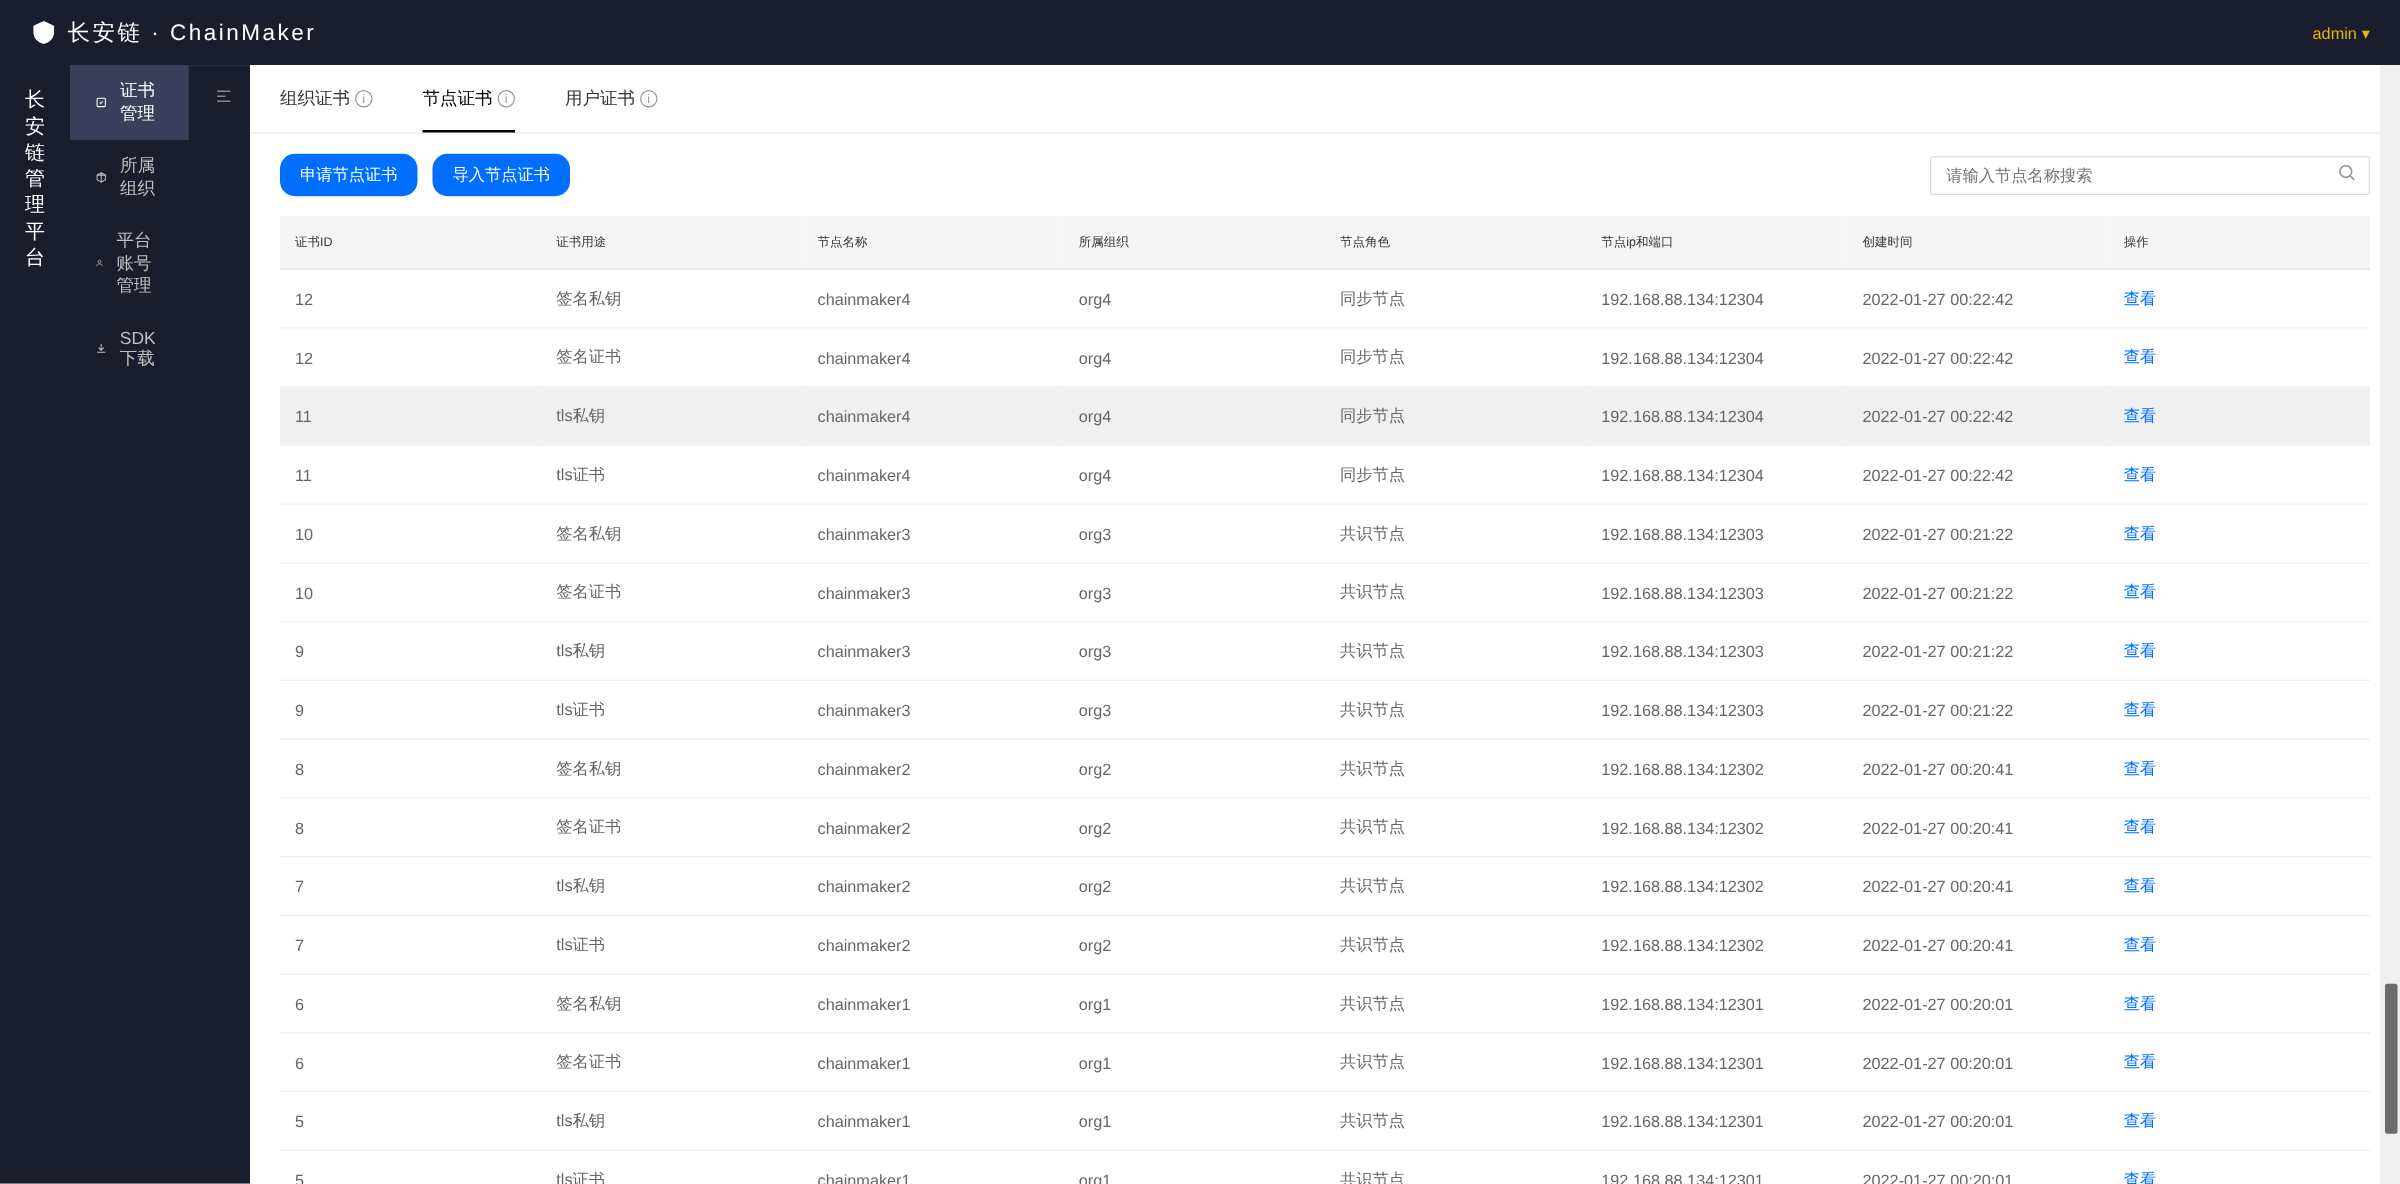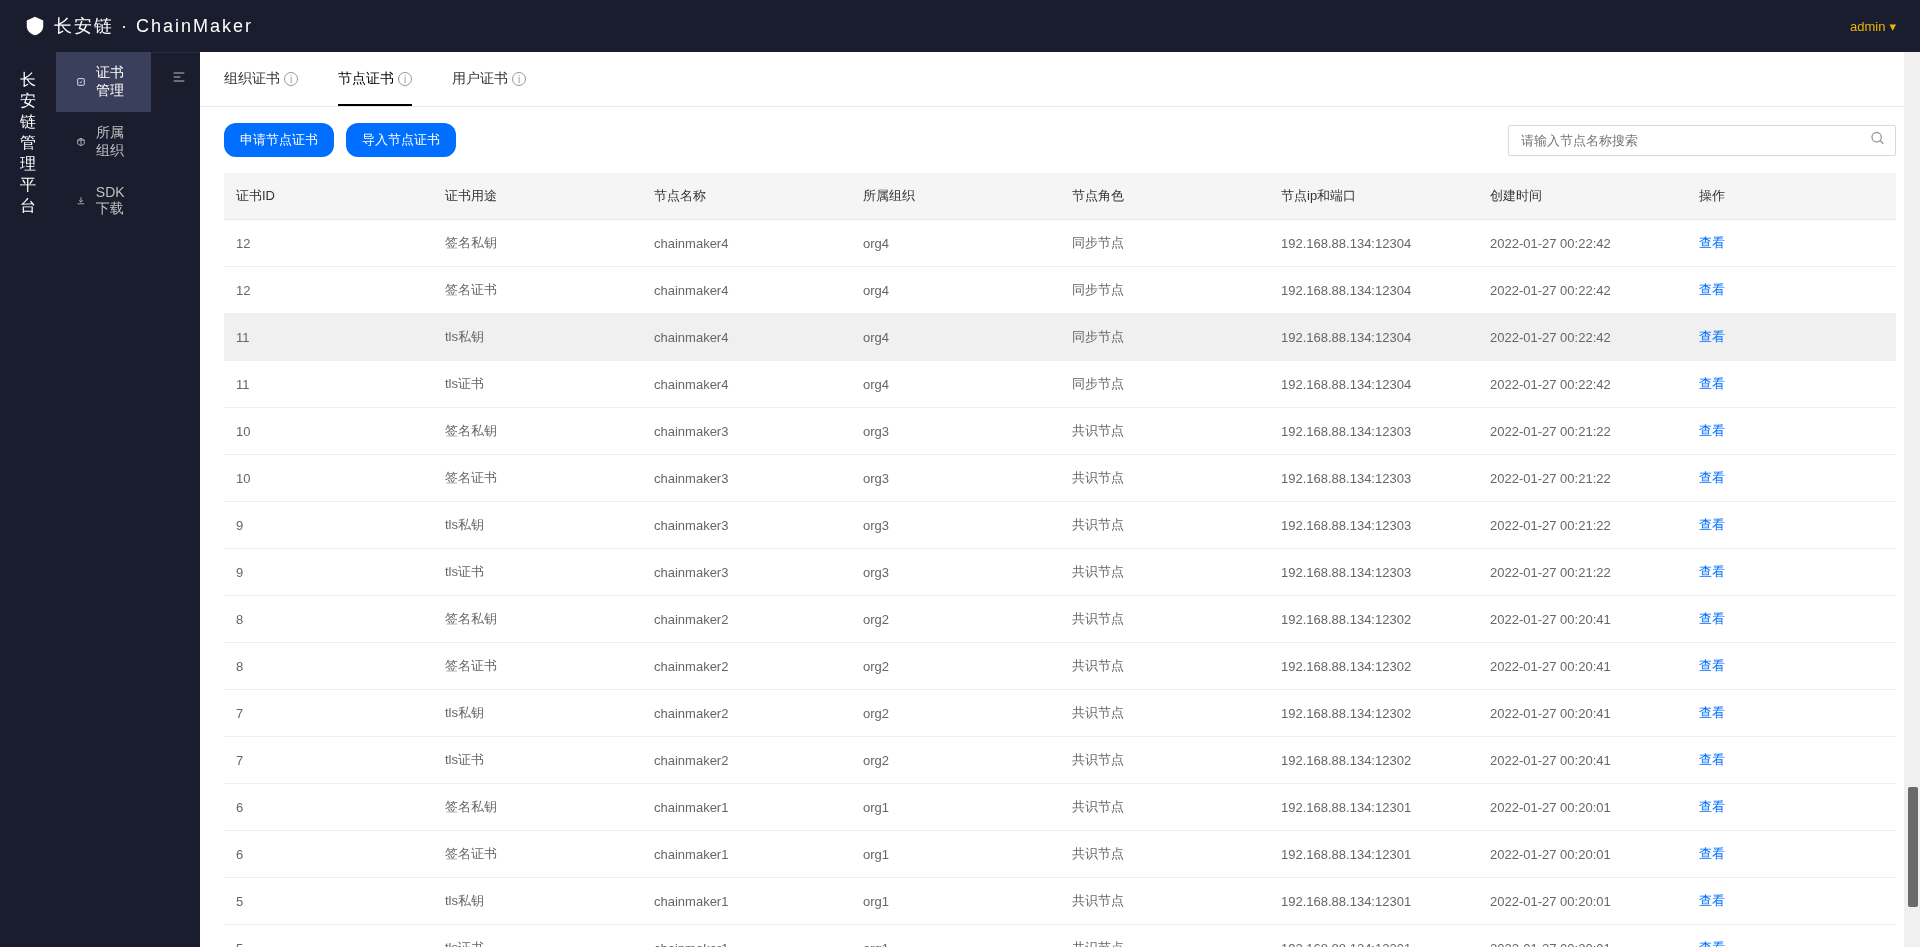--- a/index.html
+++ b/index.html
@@ -26,26 +26,26 @@
     .tabs { display: flex; padding: 0 24px; border-bottom: 1px solid #e8e8e8; background: #fff; }
     .tab { padding: 18px 0; margin-right: 40px; cursor: pointer; font-size: 14px; color: #333; display: flex; align-items: center; gap: 4px; position: relative; }
     .tab.active { color: #000; font-weight: 500; }
     .tab.active::after { content: ''; position: absolute; bottom: 0; left: 0; right: 0; height: 2px; background: #000; }
     .info-icon { width: 14px; height: 14px; border: 1px solid #999; border-radius: 50%; display: inline-flex; align-items: center; justify-content: center; font-size: 10px; color: #999; }
     
     .toolbar { padding: 16px 24px; display: flex; justify-content: space-between; align-items: center; background: #fff; }
     .toolbar-left { display: flex; gap: 12px; }
     .btn-primary { background: #006eff; color: #fff; border: none; padding: 8px 16px; font-size: 13px; cursor: pointer; border-radius: 12px; }
     .search-box { position: relative; }
-    .search-input { width: 388px; padding: 7px 36px 7px 12px; border: 1px solid #d9d9d9; border-radius: 2px; font-size: 13px; }
+    .search-input { width: 352px; padding: 7px 36px 7px 12px; border: 1px solid #d9d9d9; border-radius: 2px; font-size: 13px; }
     .search-icon { position: absolute; right: 10px; top: 50%; transform: translateY(-50%); color: #999; }
     
     .table-container { flex: 1; overflow-y: auto; padding: 0 24px 24px; }
     .data-table { width: 100%; border-collapse: collapse; }
-    .data-table thead th { text-align: left; padding: 14px 12px; font-weight: 400; color: #333; background: #f5f5f5; font-size: 13px; border-bottom: 1px solid #e8e8e8; }
+    .data-table thead th { text-align: left; padding: 14px 12px; font-weight: 400; color: #333; background: #f5f5f5; font-size: 10px; border-bottom: 1px solid #e8e8e8; }
     .data-table tbody td { padding: 14px 12px; color: #666; font-size: 13px; border-bottom: 1px solid #f0f0f0; }
     .data-table tbody tr.highlighted { background: #f0f0f0; }
     .action-link { color: #006eff; cursor: pointer; }
     
     .scrollbar-right { position: absolute; right: 0; top: 0; bottom: 0; width: 16px; background: #f0f0f0; }
     .scrollbar-thumb { position: absolute; right: 2px; width: 10px; background: #6b6b6b; border-radius: 2px; bottom: 40px; height: 120px; }
     
     .col-id { width: 11%; }
     .col-purpose { width: 11%; font-family: Liberation Mono, monospace; }
     .col-nodename { width: 11%; }
@@ -87,20 +87,29 @@
         <span>证书管理</span>
       </div>
       <div class="sidebar-item">
         <span class="sidebar-icon">
           <svg viewBox="0 0 24 24" fill="none" stroke="currentColor" stroke-width="2">
               <path d="M12 3l8 4.5v9L12 21l-8-4.5v-9L12 3z"></path>
               <path d="M12 3v18M4 7.5l16 0"></path>
             </svg>
         </span>
         <span>所属组织</span>
+      </div>
+      <div class="sidebar-item">
+        <span class="sidebar-icon">
+          <svg viewBox="0 0 24 24" fill="none" stroke="currentColor" stroke-width="2">
+              <circle cx="12" cy="8" r="4"></circle>
+              <path d="M4 20c0-4 4-6 8-6s8 2 8 6"></path>
+            </svg>
+        </span>
+        <span>平台账号管理</span>
       </div>
       <div class="sidebar-item">
         <span class="sidebar-icon">
           <svg viewBox="0 0 24 24" fill="none" stroke="currentColor" stroke-width="2">
               <path d="M12 3v12m-5-5l5 5 5-5M4 19h16"></path>
             </svg>
         </span>
         <span>SDK下载</span>
       </div>
     </div>

